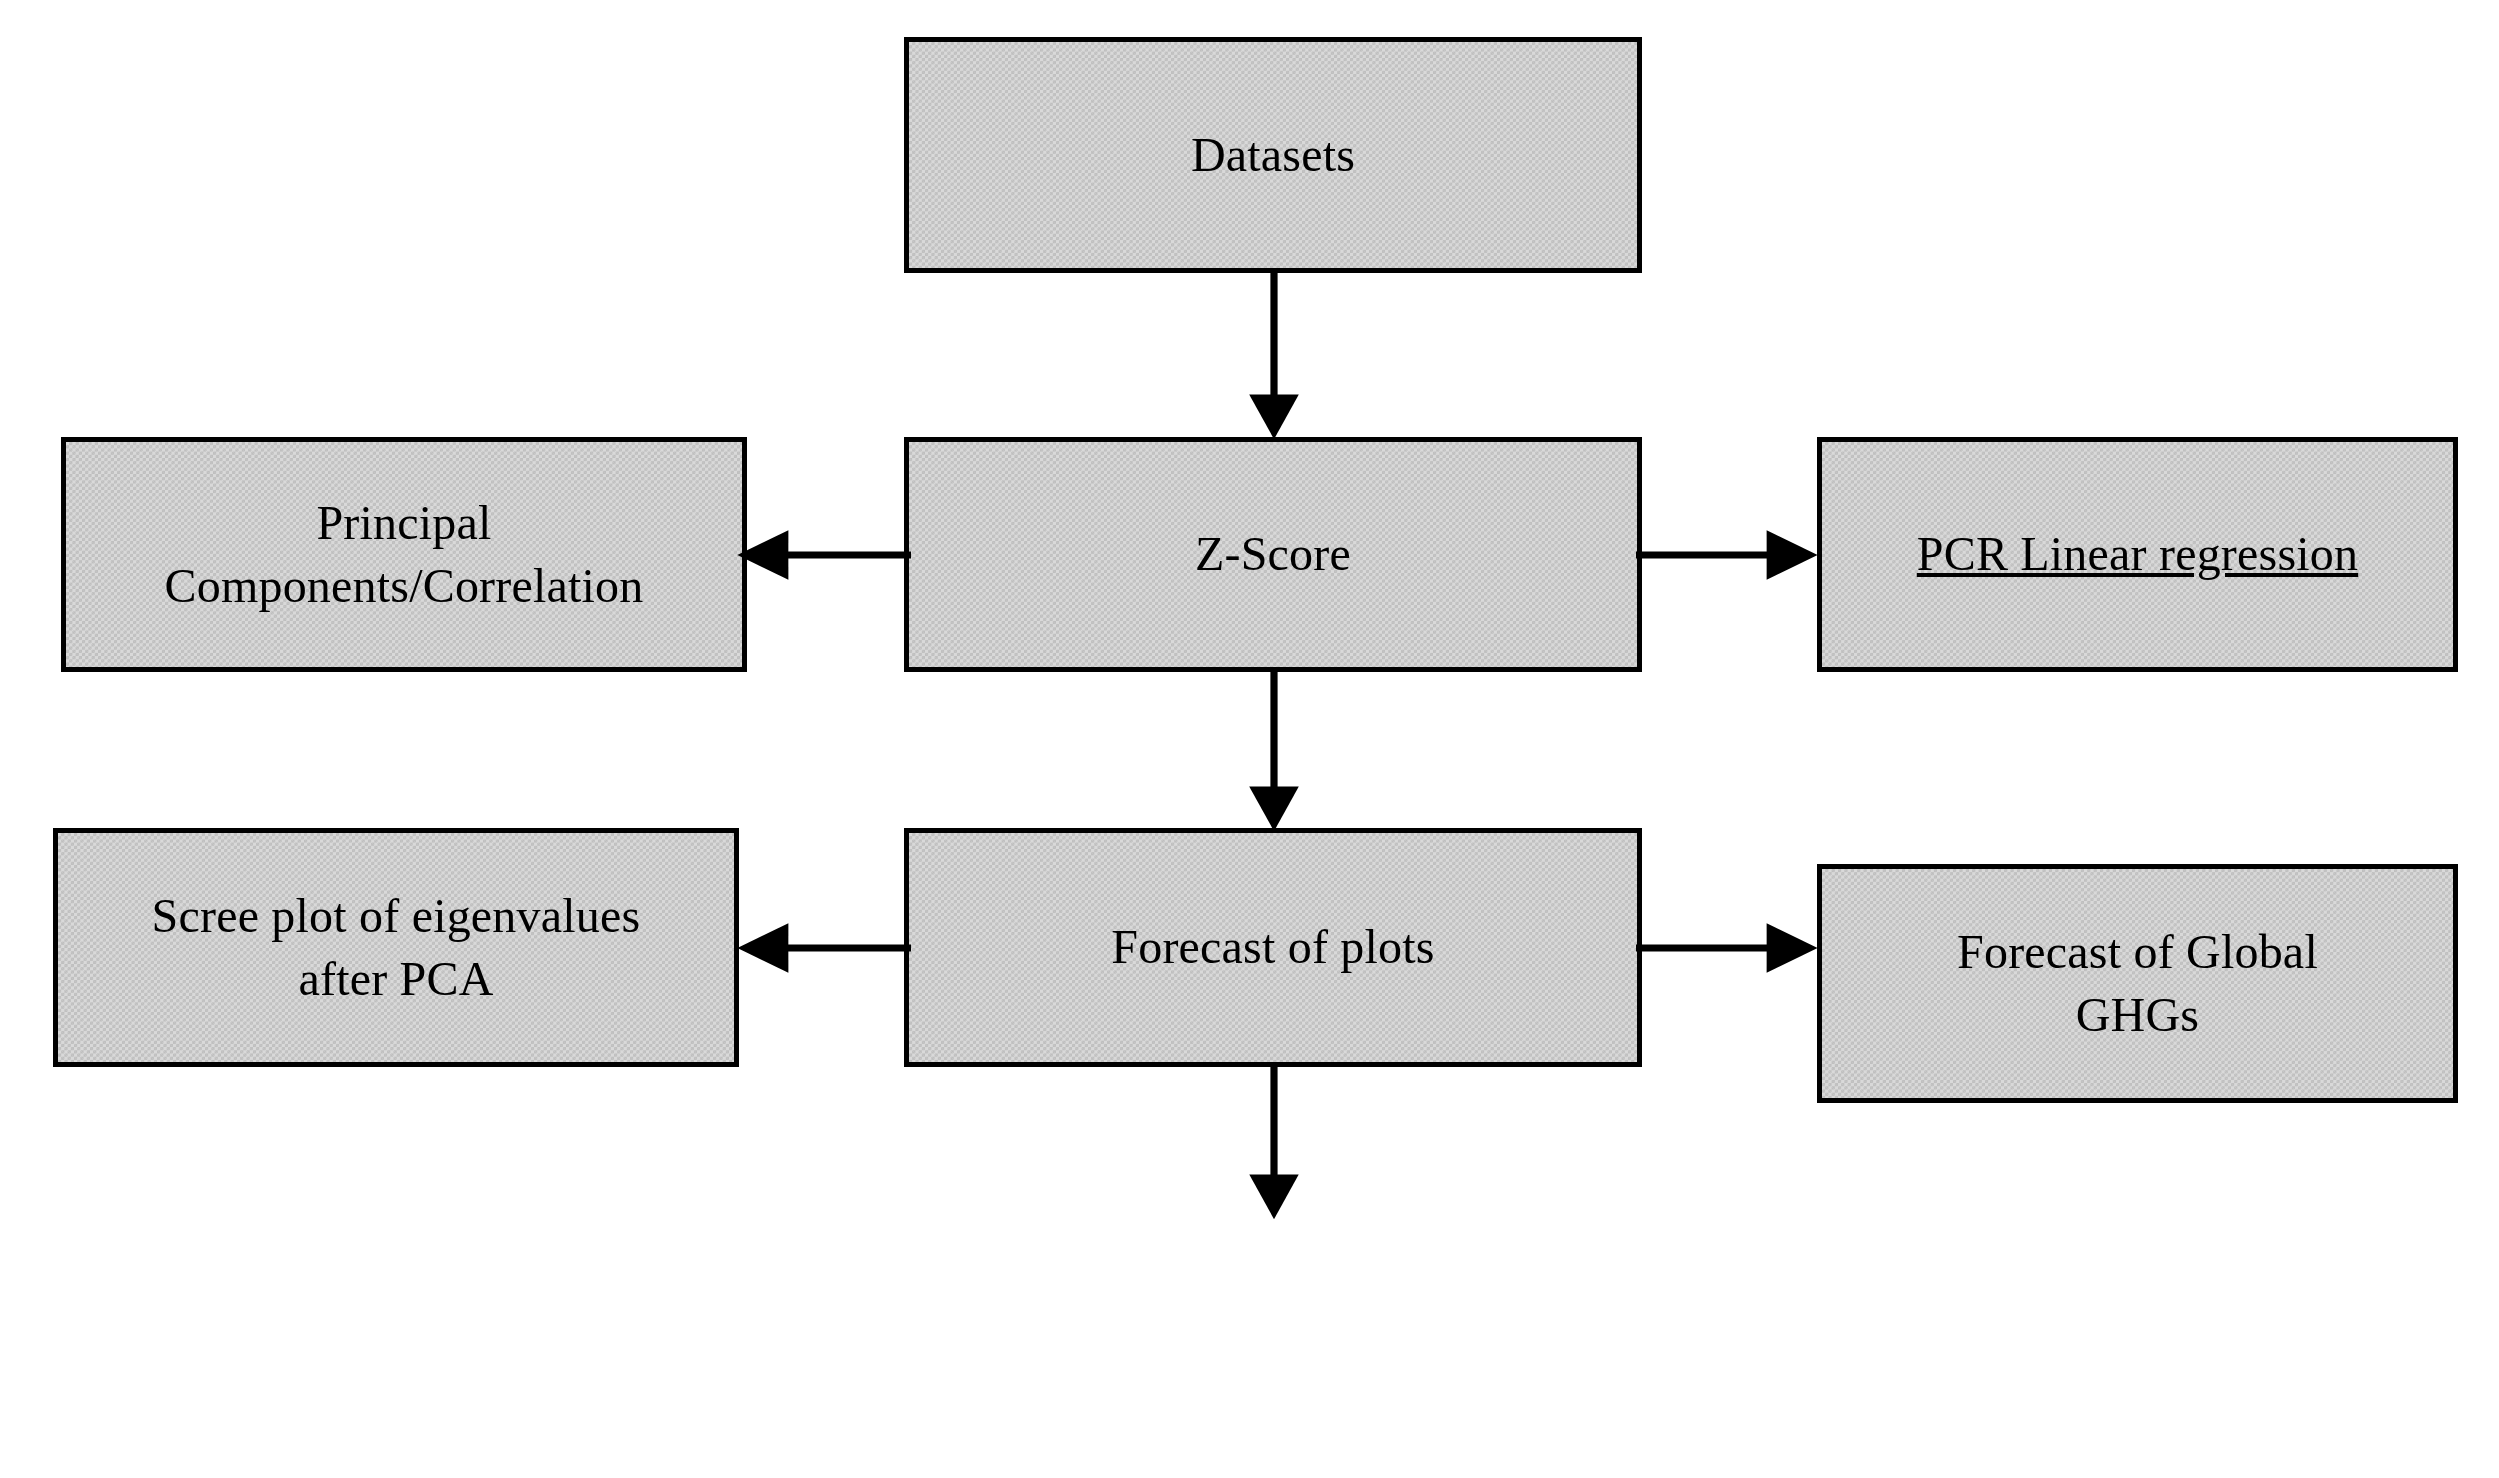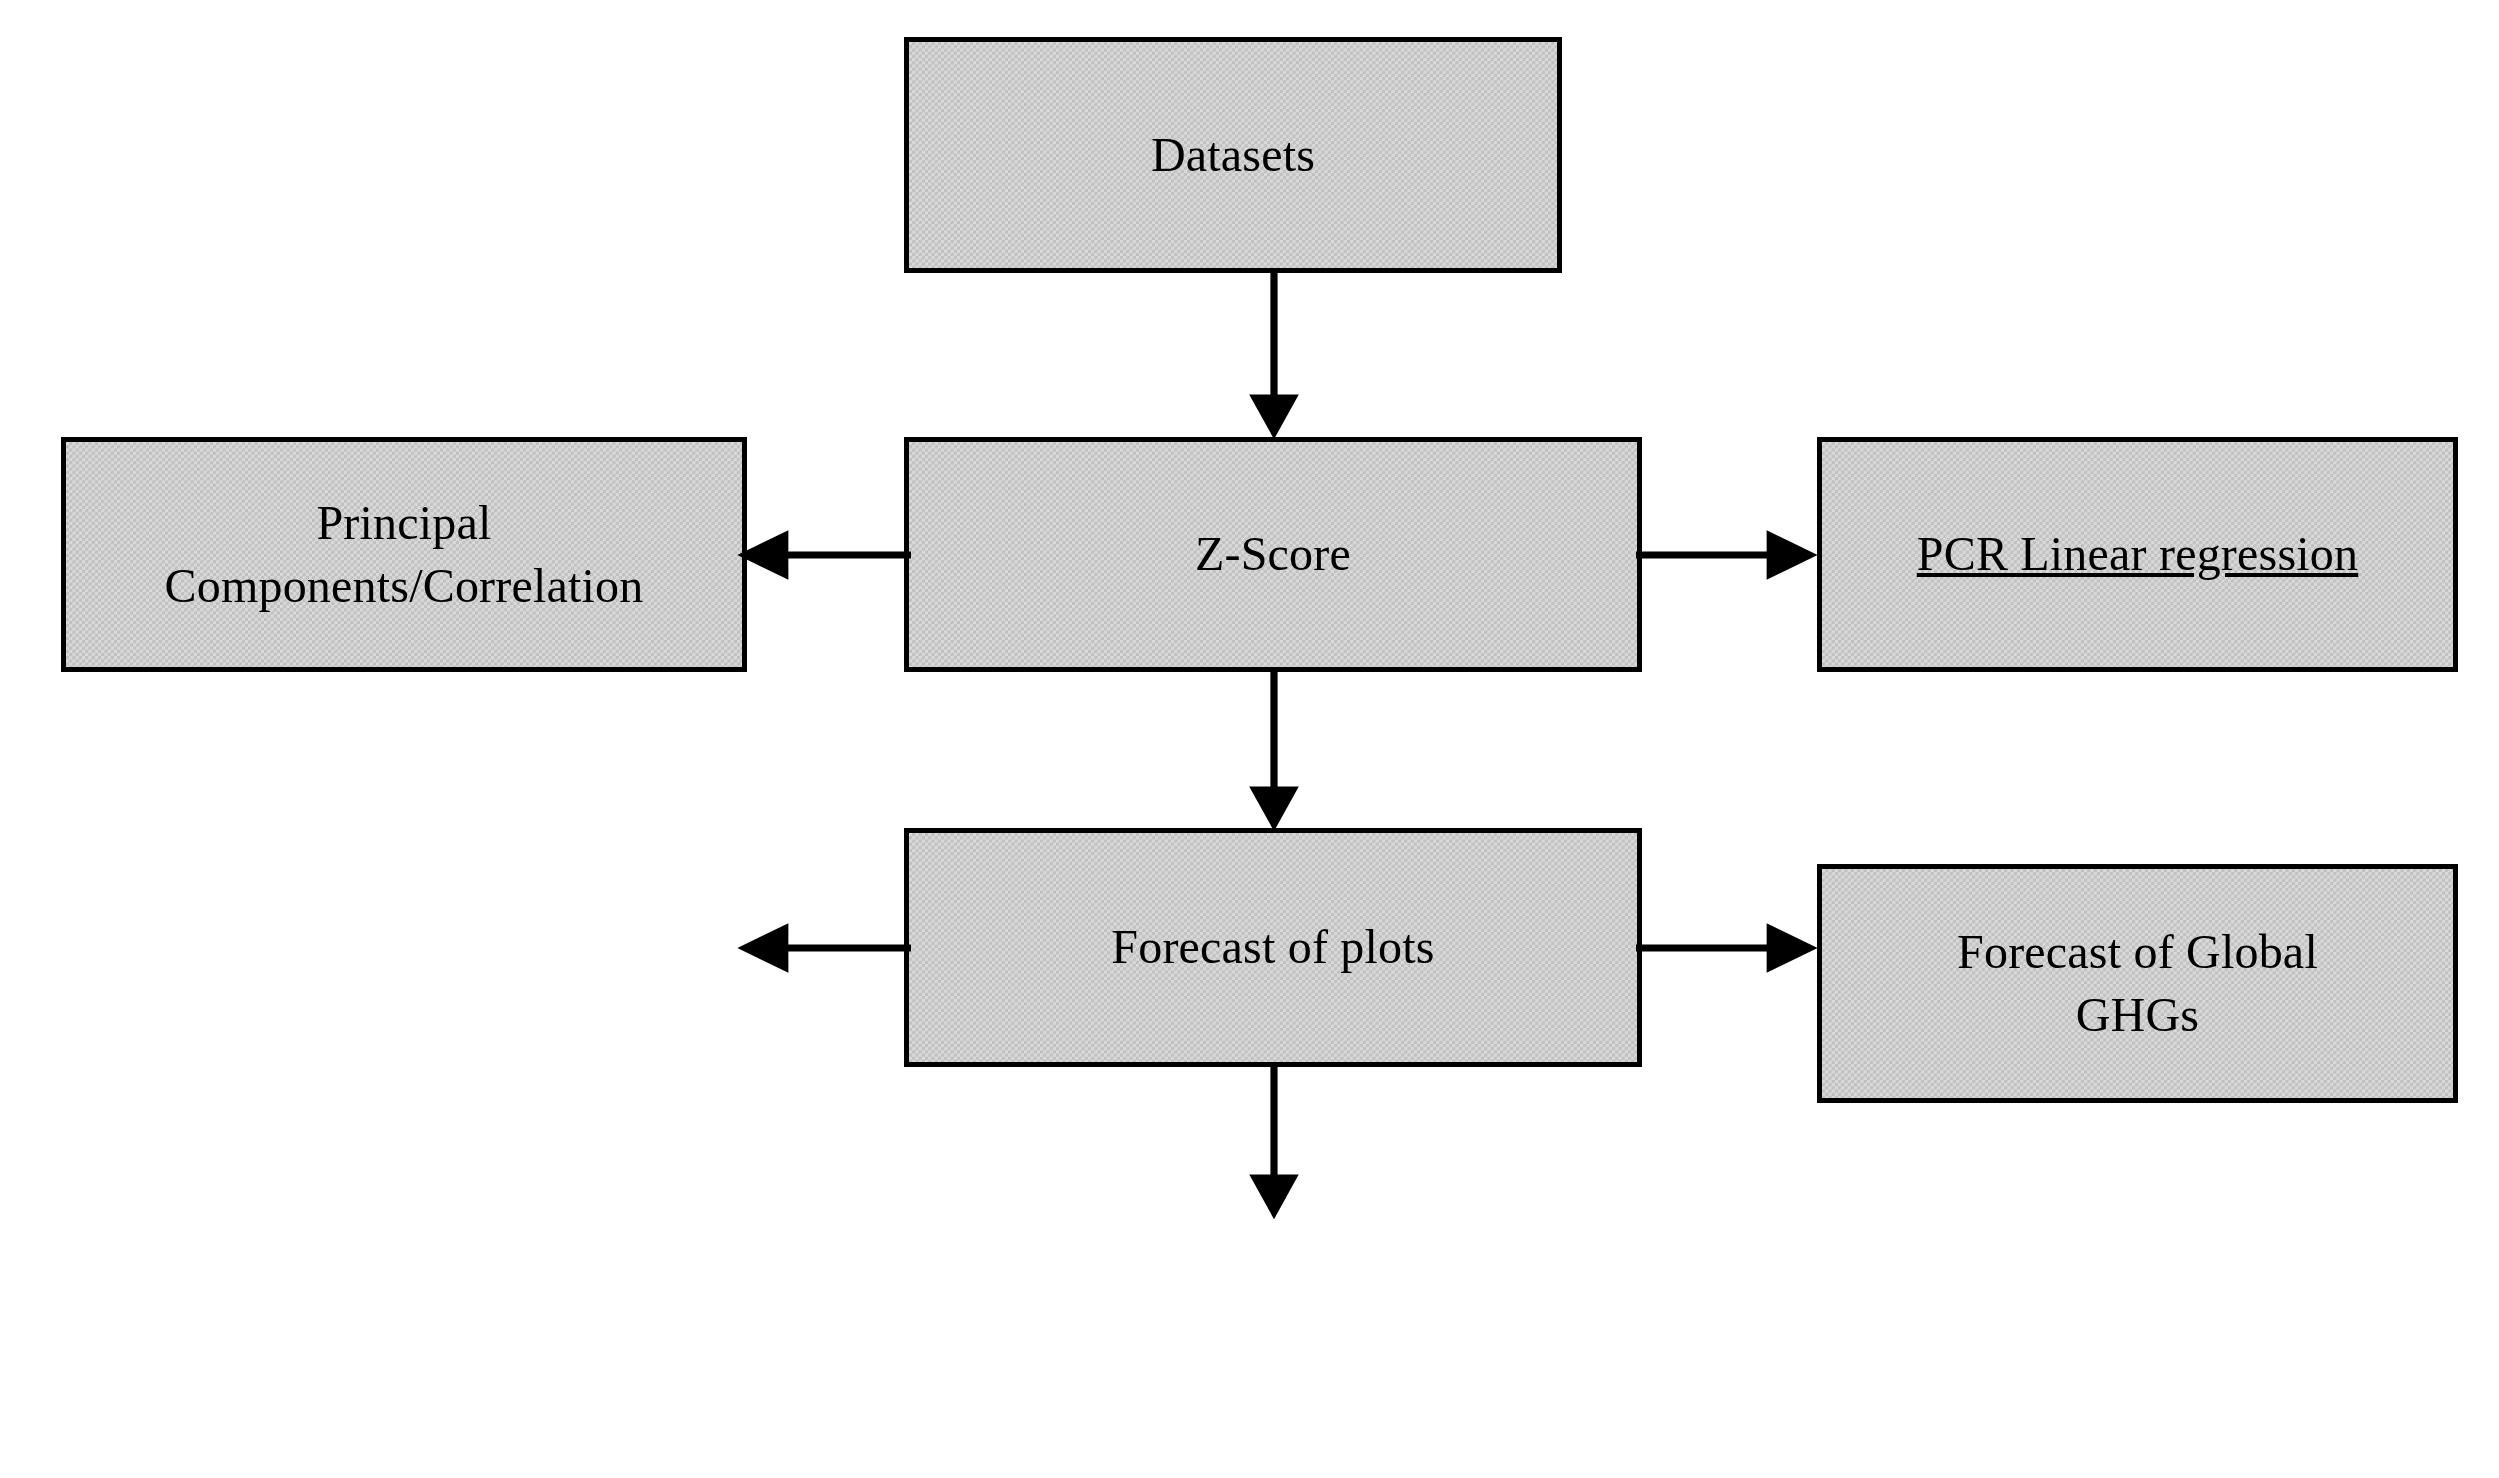--- a/index.html
+++ b/index.html
@@ -48,37 +48,41 @@
     position: absolute;
     pointer-events: none;
   }
   .edge svg { display: block; overflow: visible; }
 </style>
 </head>
 <body>
 
 <div id="canvas">
 
-  <div class="node" style="left:904px; top:37px; width:658px; height:236px;">
+  <div class="node" style="left:904px; top:37px; width:738px; height:236px;">
     <span class="node-label">Datasets</span>
   </div>
 
   <div class="node" style="left:53px; top:437px; width:686px; height:235px;margin-left:8px;">
     <span class="node-label">Principal
 Components/Correlation</span>
   </div>
 
   <div class="node" style="left:904px; top:437px; width:738px; height:235px;">
     <span class="node-label">Z-Score</span>
   </div>
 
   <div class="node" style="left:1817px; top:437px; width:641px; height:235px;text-decoration:underline;">
     <span class="node-label">PCR Linear regression</span>
   </div>
 
+  <div class="node" style="left:53px; top:828px; width:686px; height:239px;">
+    <span class="node-label">Scree plot of eigenvalues
+after PCA</span>
+  </div>
 
   <div class="node" style="left:904px; top:828px; width:738px; height:239px;">
     <span class="node-label">Forecast of plots</span>
   </div>
 
   <div class="node" style="left:1817px; top:828px; width:641px; height:239px;margin-top:36px;">
     <span class="node-label">Forecast of Global
 GHGs</span>
   </div>
 

